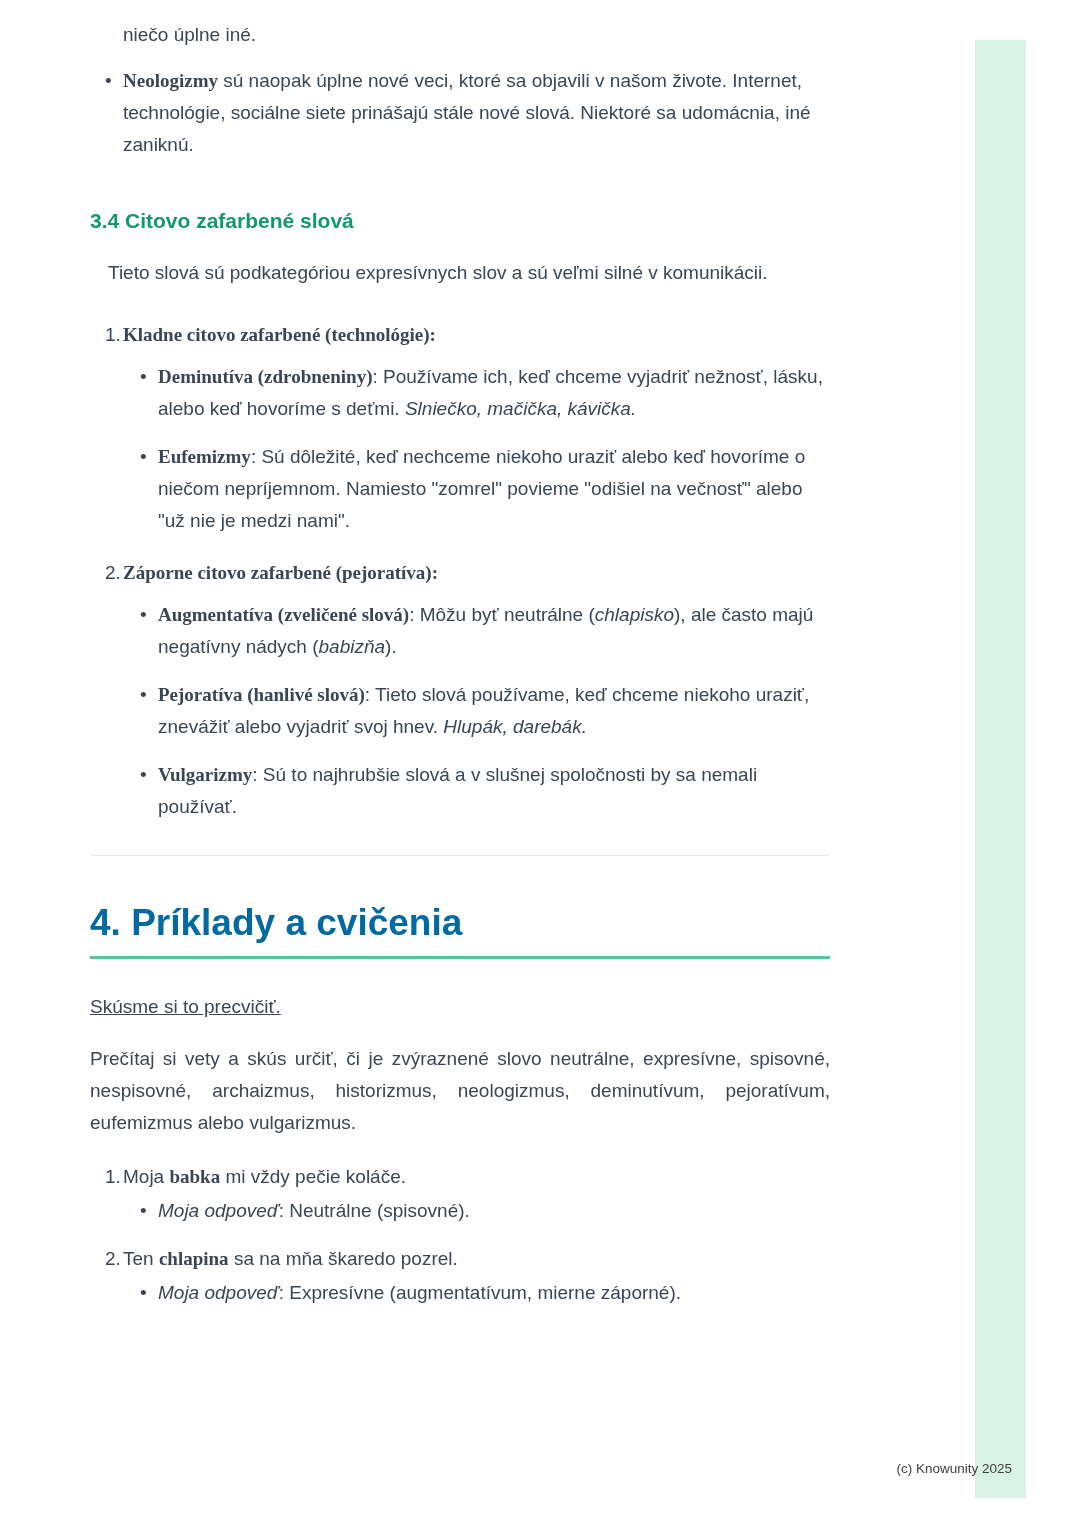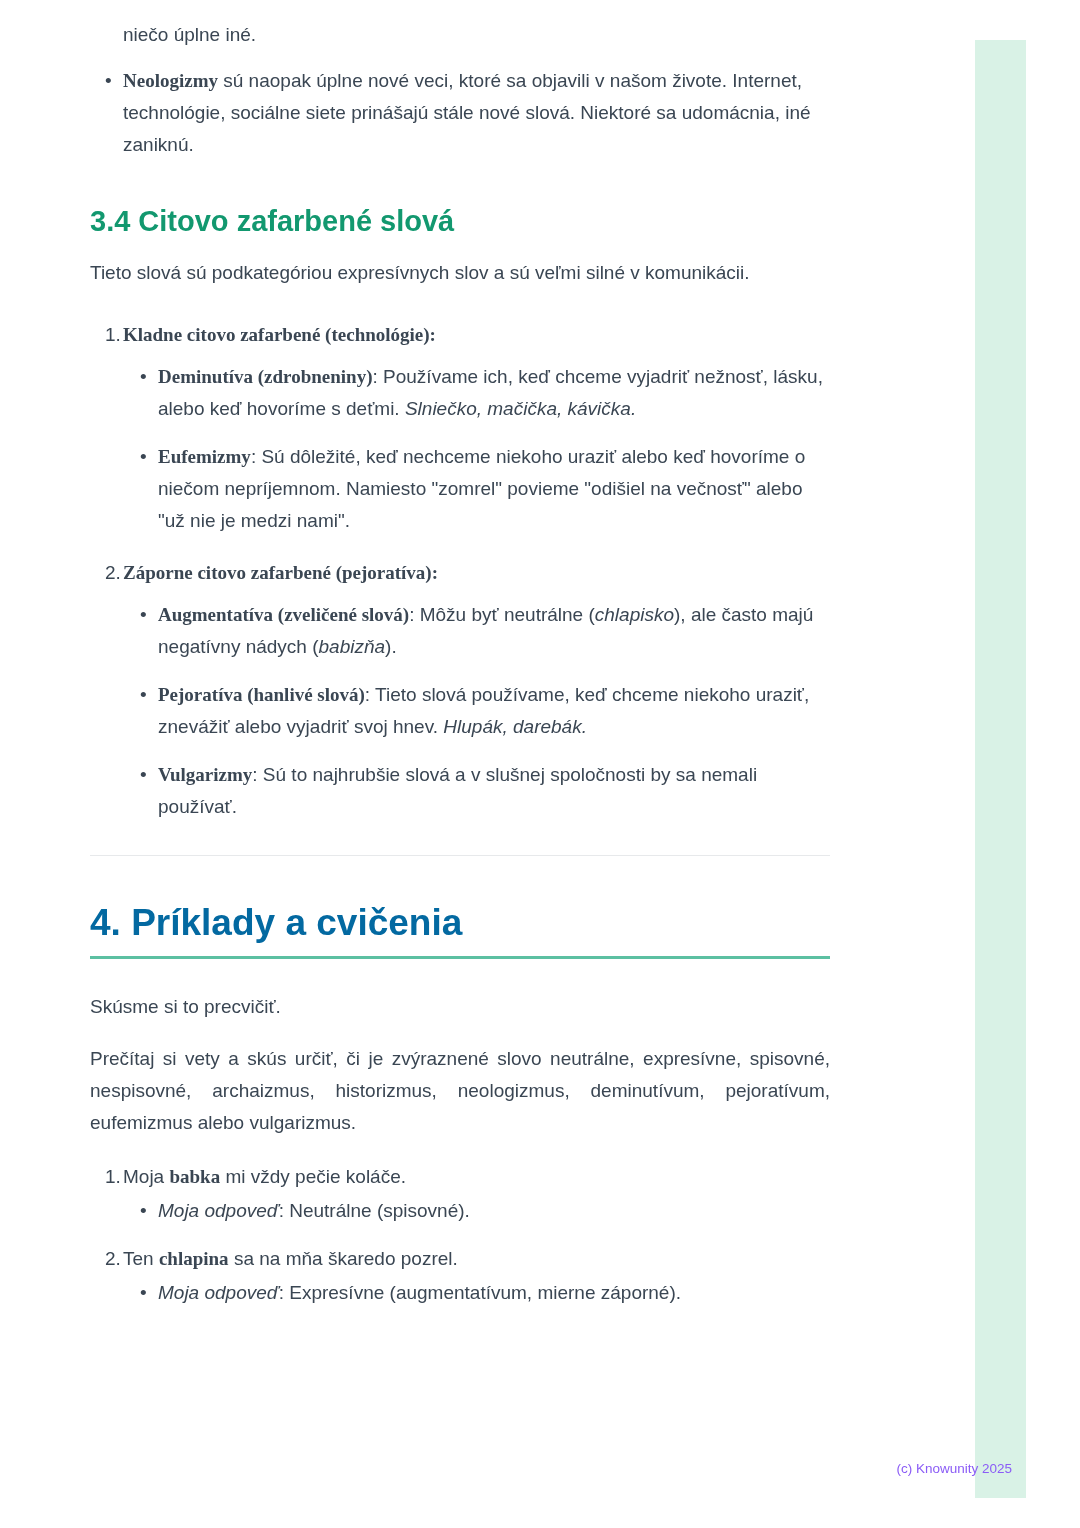--- a/index.html
+++ b/index.html
@@ -40,21 +40,21 @@
   .seg-i { font-style: italic; }
 
   .li { display: flex; align-items: flex-start; }
   .li .marker { flex: 0 0 18px; }
   .li .li-text { flex: 1 1 auto; min-width: 0; }
   .l1 { padding-left: 15px; }
   .l2 { padding-left: 50px; }
 
   .h34 {
     margin: 42px 0 0 0;
-    font-size: 29px;
+    font-size: 21px;
     line-height: 36px;
     font-weight: 700;
     color: #12986f;
   }
   .h4 {
     margin: 44px 0 0 0;
     font-size: 37px;
     line-height: 46px;
     font-weight: 700;
     color: #0369a1;
@@ -67,33 +67,33 @@
   .divider {
     border: none;
     border-top: 1px solid #e7e9eb;
     margin: 32px 0 0 0;
   }
 
   .mt-2  { margin-top: 2px; }
   .mt-10 { margin-top: 10px; }
   .mt-14 { margin-top: 14px; }
   .mt-16 { margin-top: 16px; }
-  .mt-18 { margin-top: 18px; }
+  .mt-18 { margin-top: 18px; margin-left: 18px; }
   .mt-20 { margin-top: 20px; }
   .mt-22 { margin-top: 22px; }
   .mt-30 { margin-top: 30px; }
-  .mt-32 { margin-top: 32px; }
+  .mt-32 { margin-top: 32px; text-decoration: underline; }
 
   .footer {
     position: absolute;
     top: 1460px;
     right: 68px;
     font-size: 13.5px;
     line-height: 18px;
-    color: #8b5cf6;
+    color: #404040;
     z-index: 3;
   }
 </style>
 </head>
 <body>
 
 <div class="stripe"></div>
 
 <div class="content">
 

